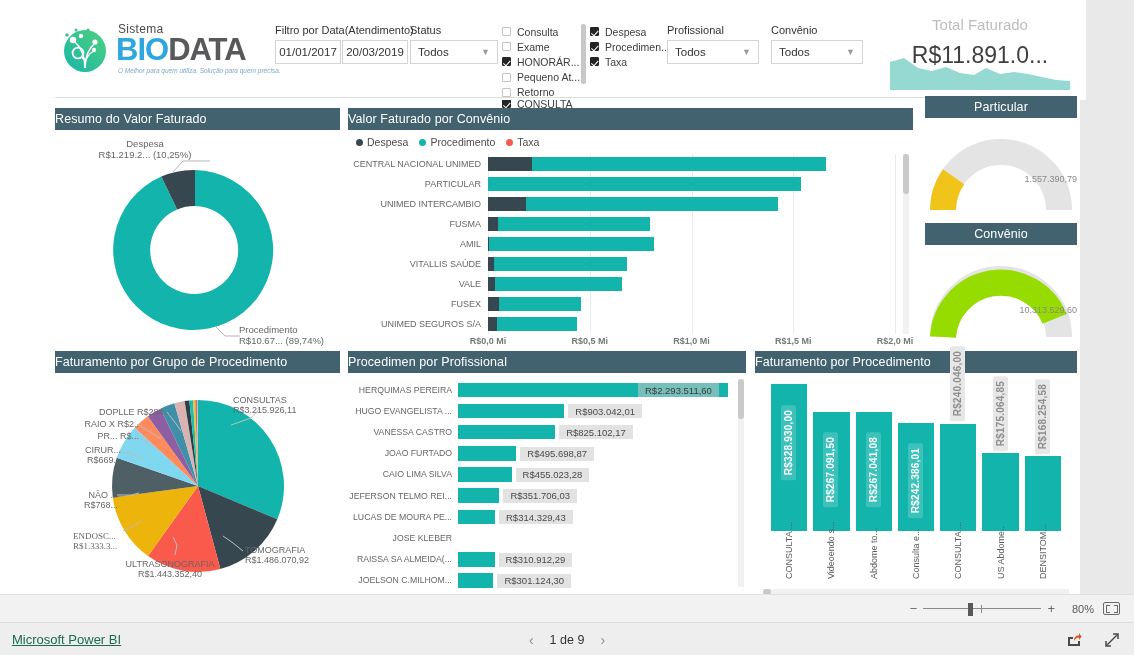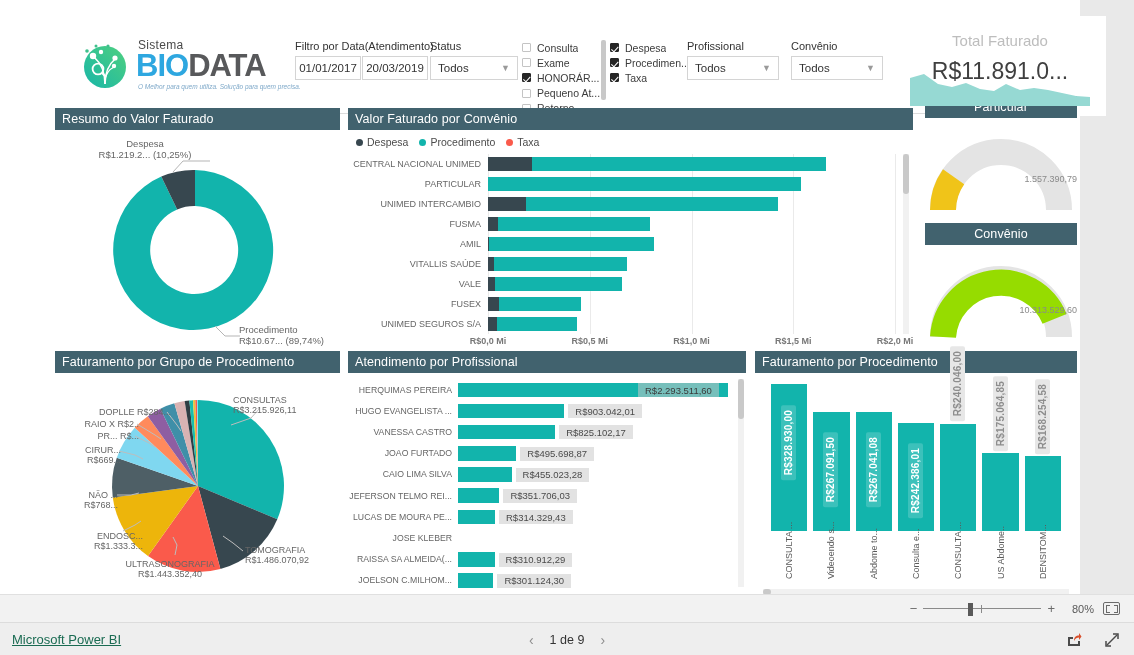--- a/index.html
+++ b/index.html
@@ -17,21 +17,21 @@
     position: absolute; left: 0; top: 0;
     width: 1080px; height: 594px;
     background: #ffffff;
   }
   #canvas-right-gutter {
     position: absolute; left: 1080px; top: 0;
     width: 54px; height: 594px; background: #e9e9e9;
   }
 
   
-  .hdr { position: absolute; left: 0; top: 16px; width: 1086px; height: 100px; background:#fff;margin-left:20px; }
+  .hdr { position: absolute; left: 0; top: 0; width: 1086px; height: 100px; background:#fff; }
 
   .logo-wrap { position:absolute; left:60px; top:22px; width:195px; height:58px; }
   .logo-mark { position:absolute; left:0; top:2px; width:50px; height:50px; }
   .logo-sistema { position:absolute; left:58px; top:0px; font-size:12px; color:#4a4a4a; letter-spacing:.3px;}
   .logo-bio { position:absolute; left:56px; top:12px; font-size:31px; font-weight:bold; letter-spacing:-1px; line-height:1;}
   .logo-bio .b1 { color:#2ea7e0; }
   .logo-bio .b2 { color:#58595b; }
   .logo-tag { position:absolute; left:58px; top:45px; font-size:6.5px; color:#7fa9c9; font-style:italic; white-space:nowrap;}
 
   .fgroup { position:absolute; }
@@ -68,21 +68,21 @@
   .kpi-val {
     position:absolute; left:0; top:26px; width:180px; text-align:center;
     font-size:23px; color:#3f3f3f; z-index:2; white-space:nowrap;
   }
   .kpi-spark { position:absolute; left:0; top:38px; width:180px; height:36px; z-index:1; }
 
   
   .vis { position:absolute; background:#fff; }
   .vis-hdr {
     height:22px; background:#41626e; color:#fff; font-size:12.5px;
-    display:flex; align-items:center; padding-left:7px; letter-spacing:.1px;
+    display:flex; align-items:center; letter-spacing:.1px;
   }
   .vis-hdr.center { justify-content:center; padding-left:0; }
   .vis-body { position:relative; width:100%; }
 
   
   .legend { display:flex; gap:11px; padding:6px 0 0 8px; font-size:10.5px; color:#4c4c4c; }
   .legend .li { display:flex; align-items:center; gap:4px; }
   .dot { width:7px; height:7px; border-radius:50%; display:inline-block; }
 
   
@@ -479,40 +479,40 @@
           <div style="font-size:9px;color:#666;">R$3.215.926,11</div>
         </div>
         <div style="position:absolute;left:190px;top:172px;">
           <div style="font-size:9px;color:#666;">TOMOGRAFIA</div>
           <div style="font-size:9px;color:#666;">R$1.486.070,92</div>
         </div>
         <div style="position:absolute;left:40px;top:186px;text-align:center;width:150px;">
           <div style="font-size:9px;color:#666;">ULTRASONOGRAFIA</div>
           <div style="font-size:9px;color:#666;">R$1.443.352,40</div>
         </div>
-        <div style="position:absolute;left:18px;top:158px;text-align:right;width:70px;">
+        <div style="position:absolute;left:18px;top:158px;width:70px;font-family:Liberation Serif, serif;">
           <div style="font-size:9px;color:#666;">ENDOSC...</div>
           <div style="font-size:9px;color:#666;">R$1.333.3...</div>
         </div>
         <div style="position:absolute;left:5px;top:117px;text-align:right;width:58px;">
           <div style="font-size:9px;color:#666;">NÃO ...</div>
           <div style="font-size:9px;color:#666;">R$768...</div>
         </div>
         <div style="position:absolute;left:8px;top:72px;text-align:right;width:58px;">
           <div style="font-size:9px;color:#666;">CIRUR...</div>
           <div style="font-size:9px;color:#666;">R$669...</div>
         </div>
         <div style="position:absolute;left:18px;top:58px;text-align:right;width:66px;font-size:9px;color:#666;">PR... R$...</div>
         <div style="position:absolute;left:18px;top:46px;text-align:right;width:66px;font-size:9px;color:#666;">RAIO X R$2..</div>
         <div style="position:absolute;left:22px;top:34px;text-align:right;width:94px;font-size:9px;color:#666;">DOPLLE R$284...</div>
       </div>
     </div>
 
     <div class="vis" style="left:348px; top:351px; width:398px; height:238px;">
-      <div class="vis-hdr">Atendimento por Profissional</div>
+      <div class="vis-hdr">Procedimen por Profissional</div>
       <div class="vis-body" style="height:216px;">
         <div id="prof-rows" style="position:relative; padding-top:6px; width:392px;">
             <div class="pbar-row">
               <div class="pbar-lbl">HERQUIMAS PEREIRA</div>
               <div class="pbar-track">
                 <div class="pbar-fill" style="width: 270px; background: rgb(18, 180, 172);"></div>
                 <div class="pbar-val inside" style="left: 180px;">R$2.293.511,60</div>
               </div>
             </div>
             <div class="pbar-row">

